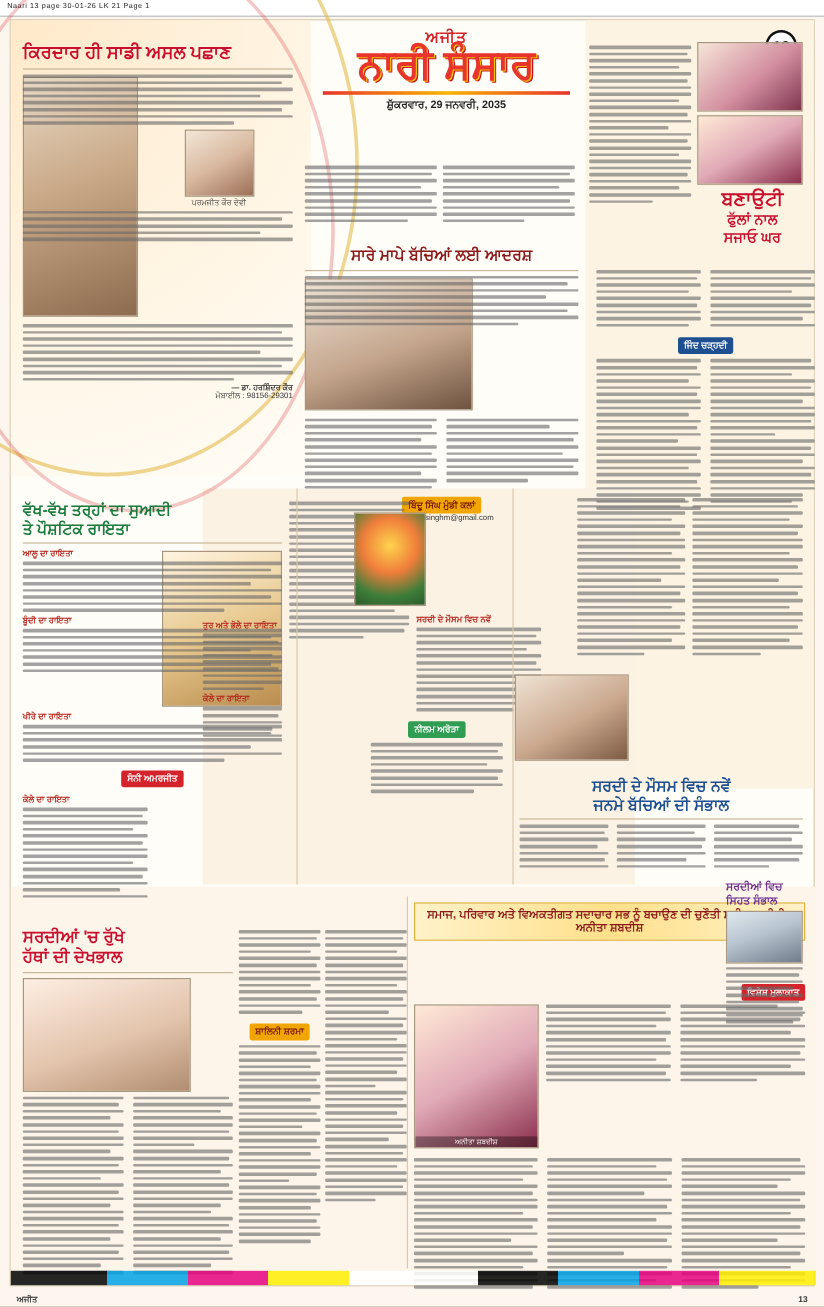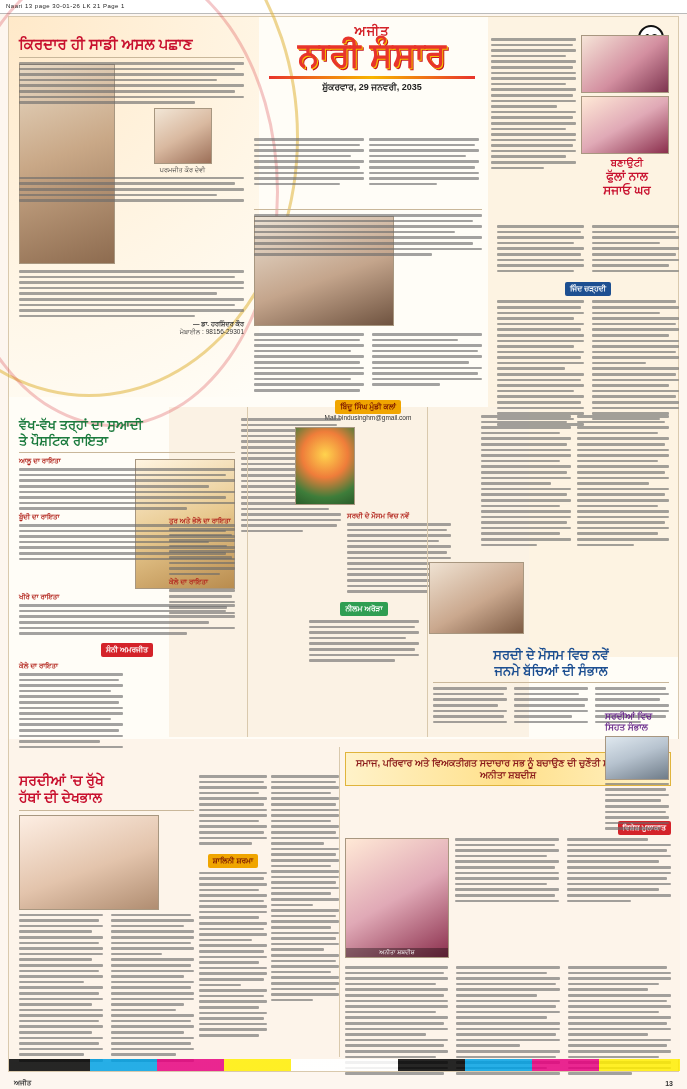--- a/index.html
+++ b/index.html
@@ -222,20 +222,21 @@
         <div class="ln s3"></div>
           <div class="ln s1"></div>
           <div class="ln s2"></div>
         <div class="ln s1"></div>
           <div class="ln s1"></div>
           <div class="ln s5"></div>
       </div>
     </div>
 
     <div class="col" style="left:245px; top:188px; width:228px;">
+      <div class="headline maroon" style="font-size:13px; text-align:center;">ਸਾਰੇ ਮਾਪੇ ਬੱਚਿਆਂ ਲਈ ਆਦਰਸ਼</div>
       <div class="sep-h"></div>
       <div class="photo ph-mother" style="width:140px;height:110px;float:left;margin:2px 6px 4px 0;"></div>
       <div class="lines">
         <div class="ln s1"></div>
           <div class="ln s2"></div>
           <div class="ln s1"></div>
         <div class="ln s3"></div>
           <div class="ln s1"></div>
           <div class="ln s2"></div>
         <div class="ln s1"></div>
@@ -299,21 +300,21 @@
           <div class="ln s5"></div>
       </div>
     </div>
 
     <div class="col" style="left:572px; top:18px; width:88px;">
       <div class="photo ph-woman3" style="width:88px;height:58px;"></div>
       <div class="photo ph-woman4" style="width:88px;height:58px;margin-top:3px;"></div>
     </div>
 
     <div class="col" style="left:572px; top:140px; width:92px;">
-      <div class="headline" style="font-size:10px;text-align:center;">ਬਣਾਉਟੀ</div>
+      <div class="headline" style="font-size:16px;text-align:center;">ਬਣਾਉਟੀ</div>
       <div class="headline" style="font-size:12px;text-align:center;">ਫੁੱਲਾਂ ਨਾਲ</div>
       <div class="headline" style="font-size:12px;text-align:center;">ਸਜਾਓ ਘਰ</div>
     </div>
 
     <div class="col" style="left:488px; top:205px; width:182px;">
       <div class="lines" style="column-count:2; column-gap:8px;">
         <div class="ln s1"></div>
           <div class="ln s2"></div>
           <div class="ln s1"></div>
         <div class="ln s3"></div>
@@ -880,21 +881,21 @@
           <div class="ln s1"></div>
         <div class="ln s2"></div>
           <div class="ln s1"></div>
           <div class="ln s3"></div>
         <div class="ln s1"></div>
           <div class="ln s1"></div>
           <div class="ln s5"></div>
       </div>
     </div>
 
-    <div class="col" style="left:596px; top:694px; width:64px;">
+    <div class="col" style="left:596px; top:717px; width:64px;">
       <div class="headline purple" style="font-size:9px;">ਸਰਦੀਆਂ ਵਿਚ</div>
       <div class="headline purple" style="font-size:9px;">ਸਿਹਤ ਸੰਭਾਲ</div>
       <div class="photo ph-winter" style="width:64px;height:44px;margin:3px 0;"></div>
       <div class="lines">
         <div class="ln s1"></div>
           <div class="ln s2"></div>
           <div class="ln s1"></div>
         <div class="ln s3"></div>
           <div class="ln s1"></div>
           <div class="ln s2"></div>

